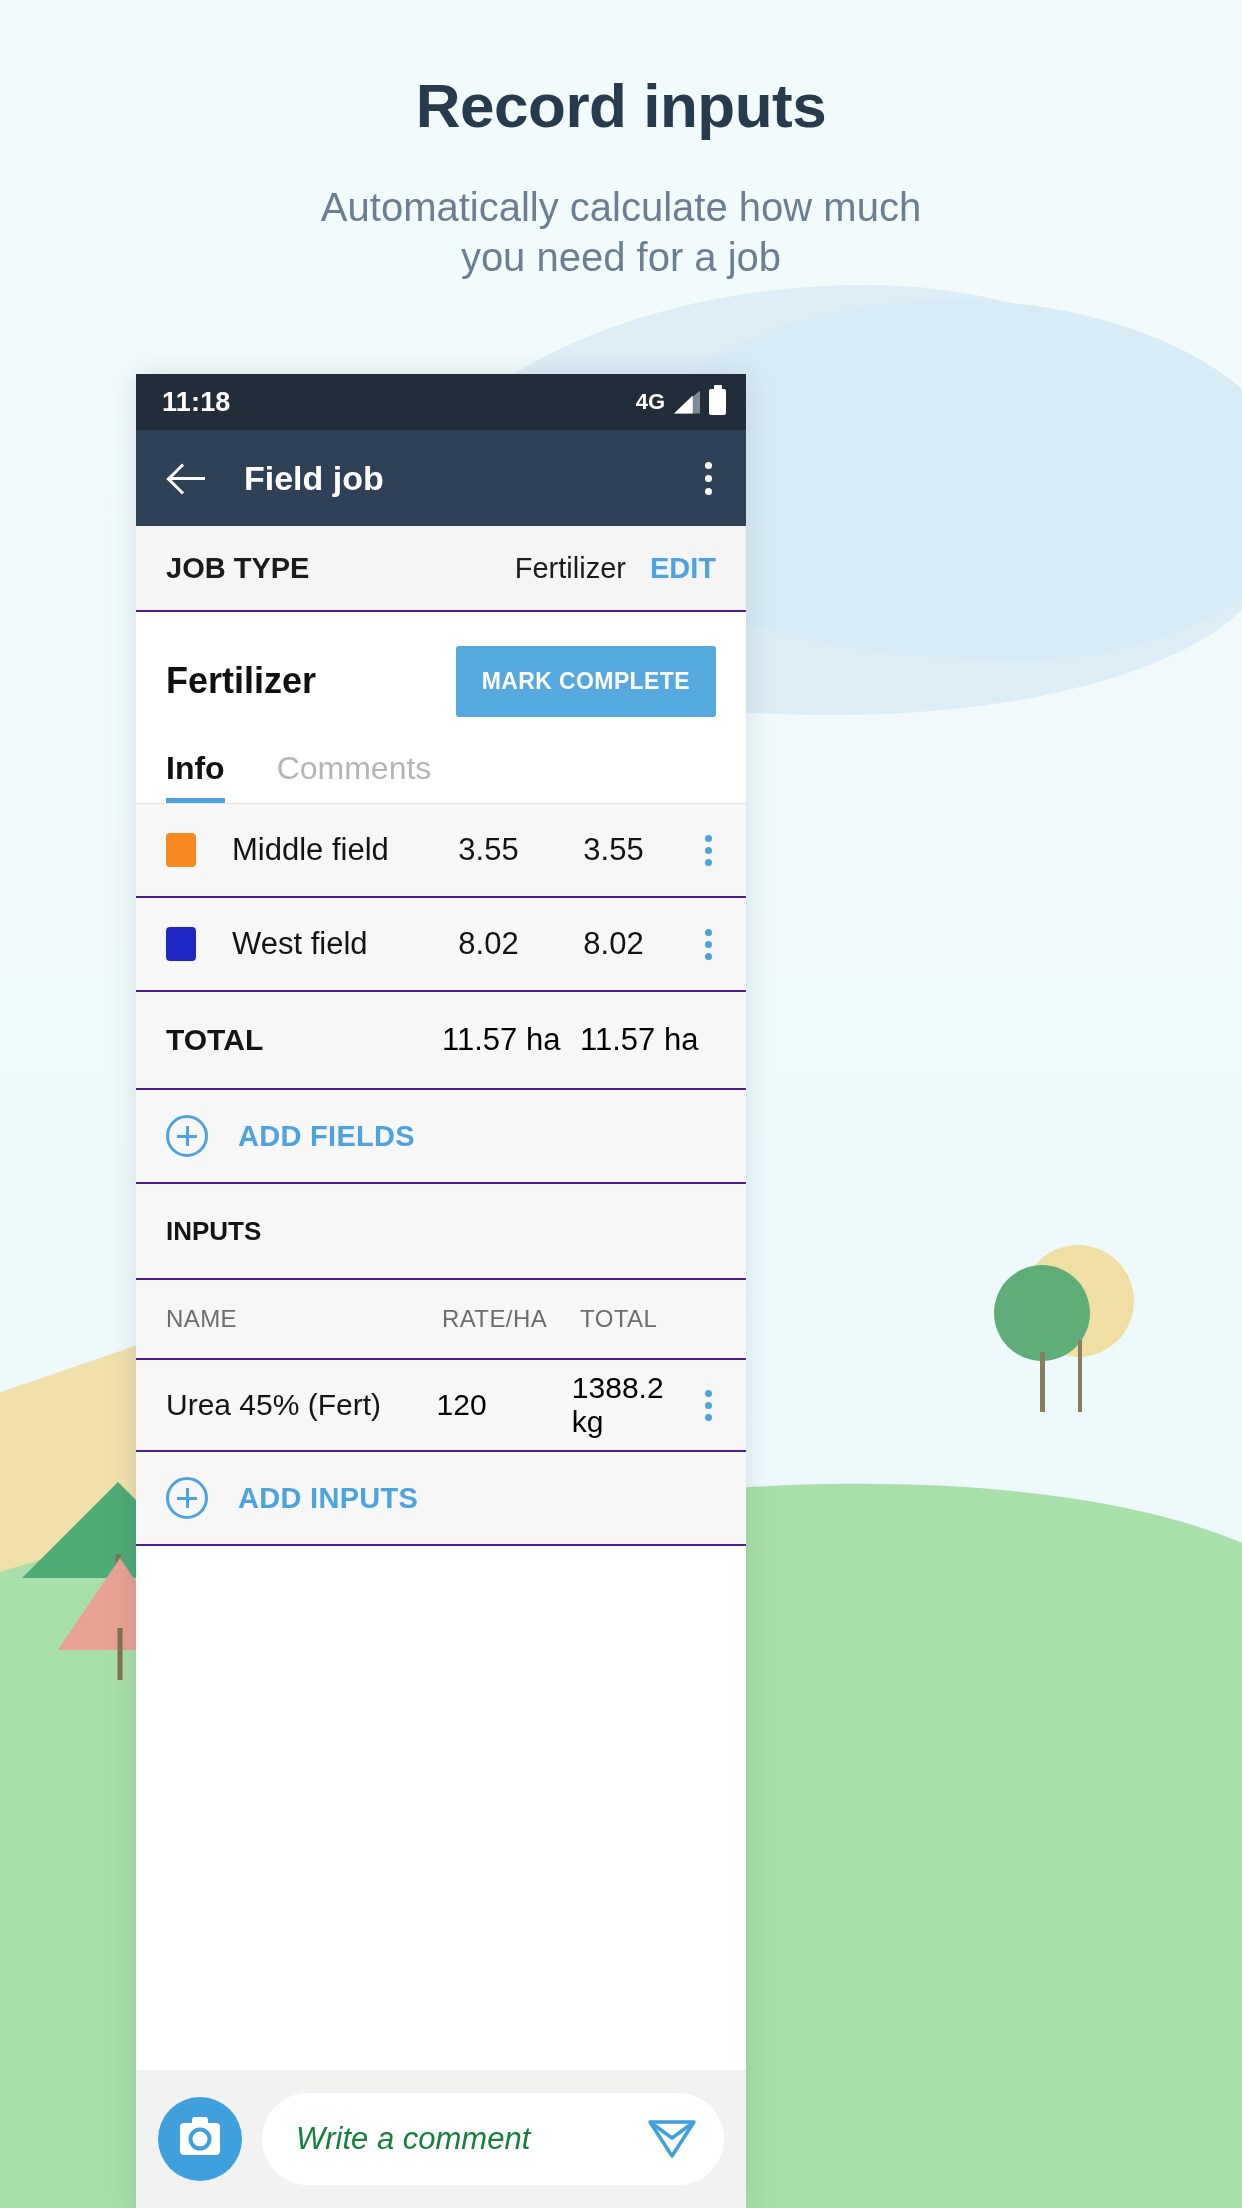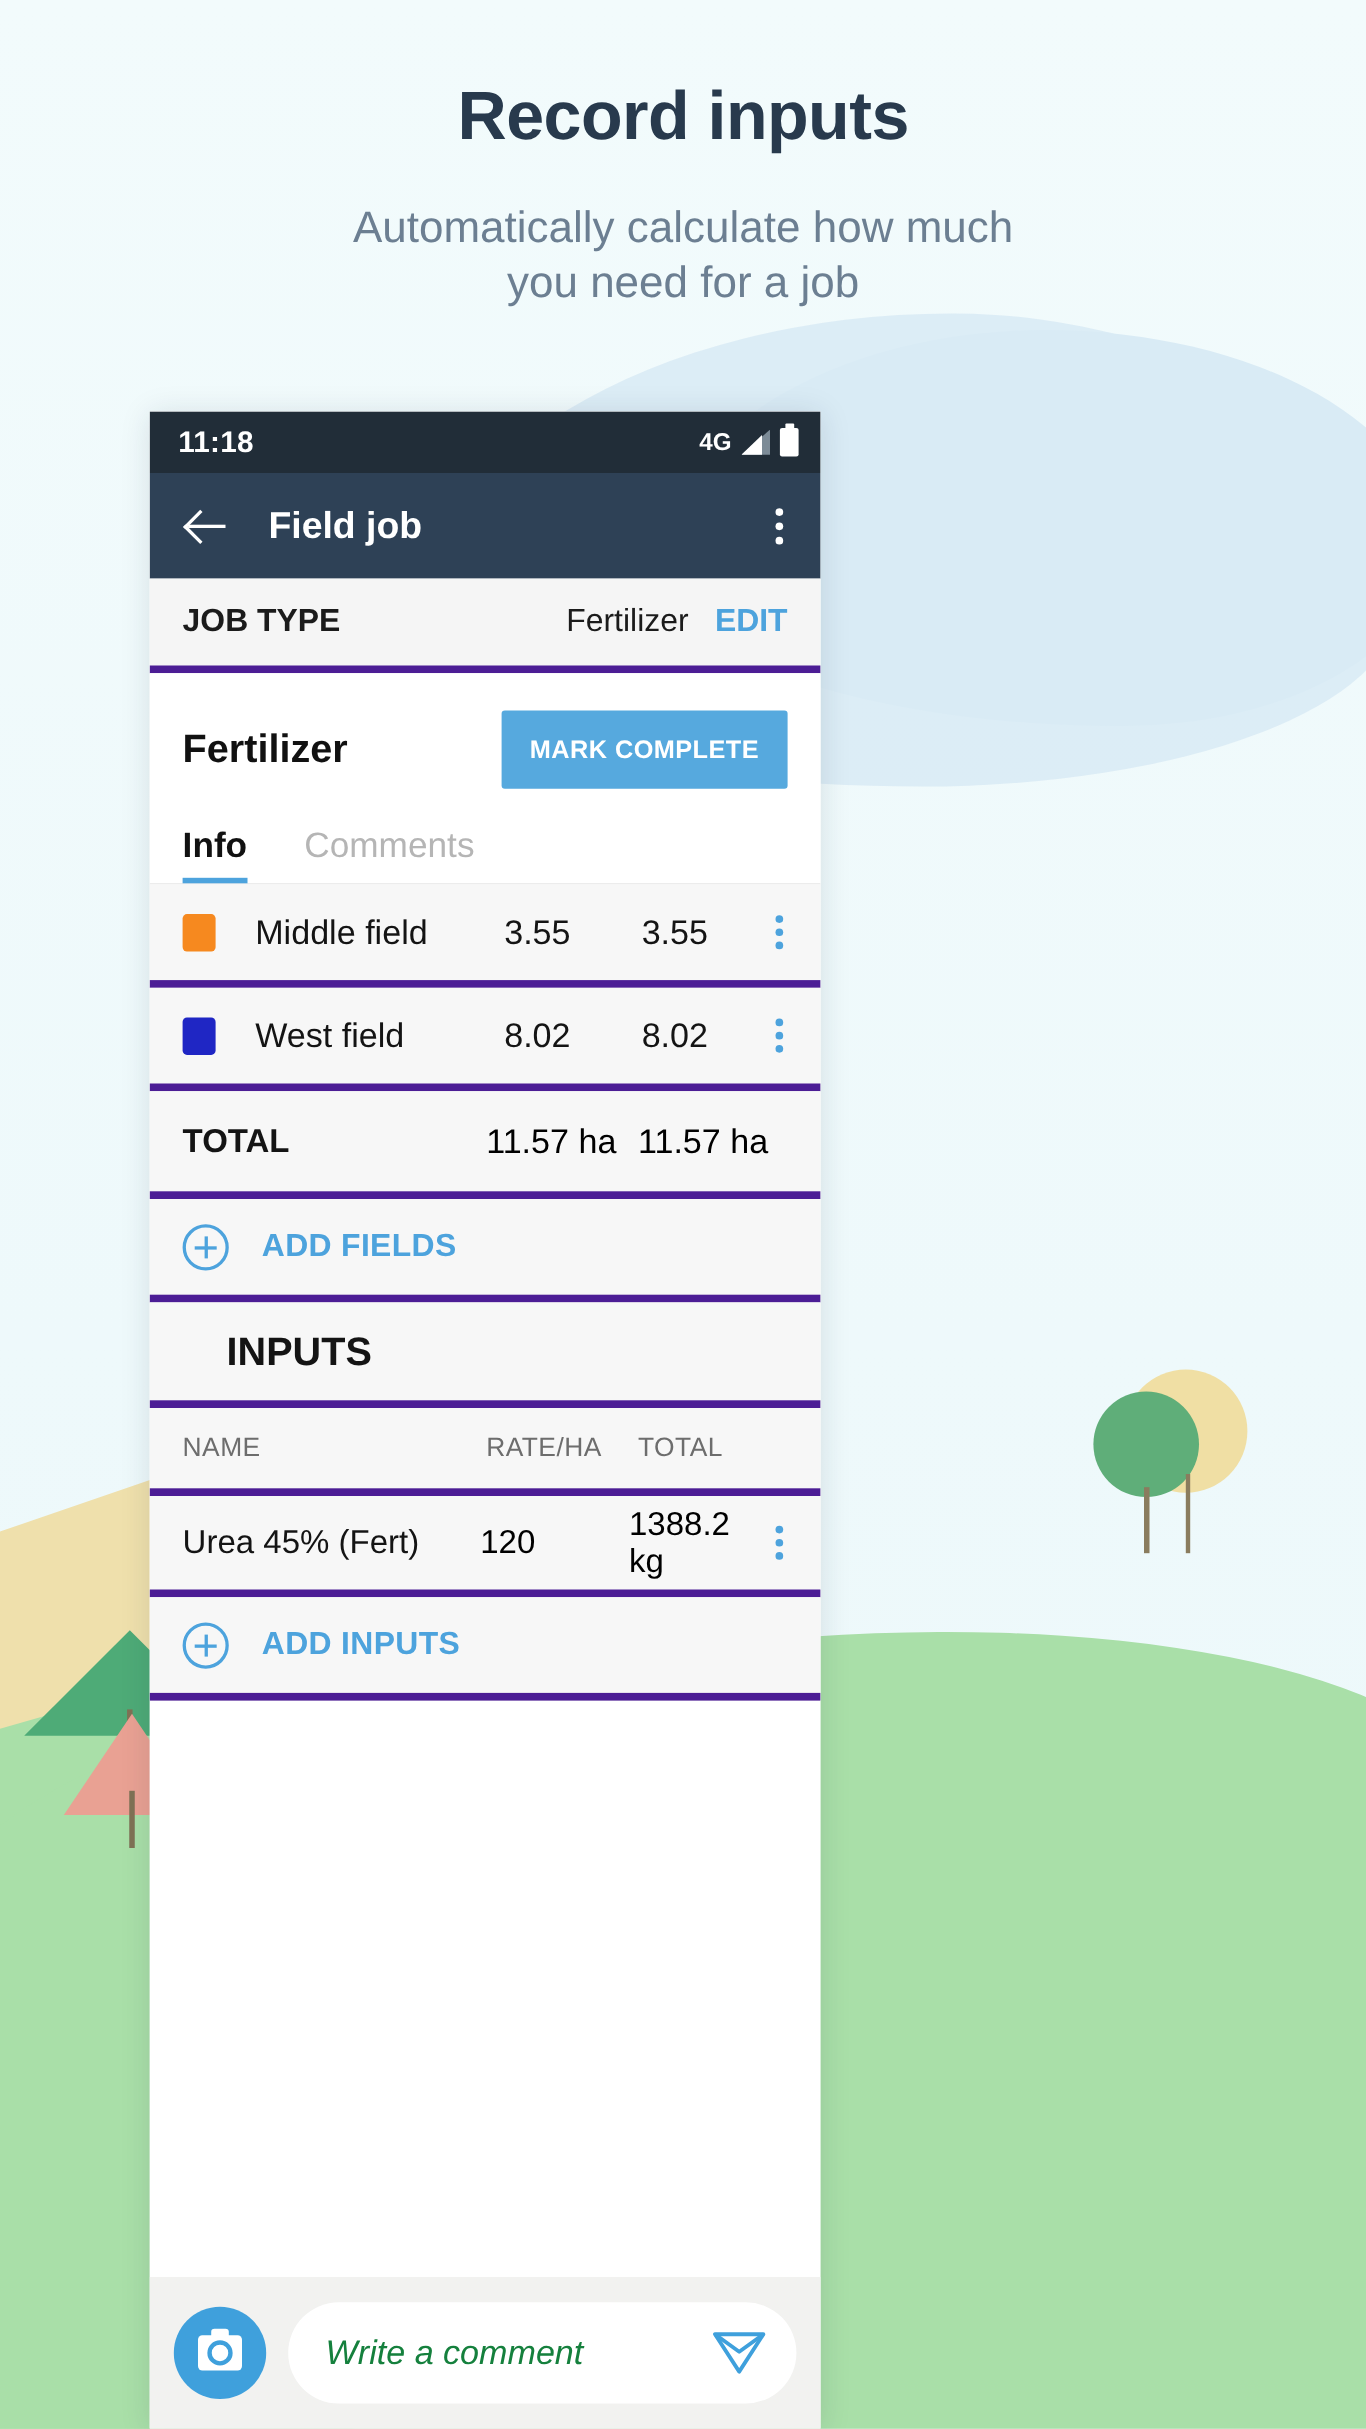--- a/index.html
+++ b/index.html
@@ -150,21 +150,21 @@
   .appbar-title {
     margin-left: 34px; font-size: 34px; font-weight: bold;
     font-family: "Liberation Sans Narrow", "Liberation Sans", sans-serif;
   }
   .kebab { margin-left: auto; display: flex; flex-direction: column; gap: 6px; cursor: pointer; padding: 8px; }
   .kebab i { width: 7px; height: 7px; border-radius:50%; background:#fff; display:block; }
 
   .row {
     display: flex; align-items: center;
     padding: 0 30px;
-    border-bottom: 7px solid #4c1d95;
+    border-bottom: 2px solid #4c1d95;
   }
   .jobtype {
     background: #f5f5f5; height: 86px;
   }
   .jt-label {
     font-size: 29px; font-weight: bold; color: #1b1b1b;
     font-family: "Liberation Sans Narrow", "Liberation Sans", sans-serif;
   }
   .jt-val {
     margin-left: auto; font-size: 29px; color: #1b1b1b;
@@ -246,23 +246,22 @@
   .plus:after  { top:8px; bottom:8px; left:17px; width:3px; }
   .add-label {
     margin-left: 30px; font-size: 29px; font-weight: bold;
     color:#4da3dd; letter-spacing:.3px;
     font-family: "Liberation Sans Narrow", "Liberation Sans", sans-serif;
     cursor:pointer;
   }
 
   .section-head { background:#f7f7f7; height: 96px; }
   .section-head span {
-    font-size: 36px; font-weight: bold; color:#141414;
-    font-family: "Liberation Sans Narrow", "Liberation Sans", sans-serif;
-    margin-left: 40px;
+    font-size: 26px; font-weight: bold; color:#141414;
+    font-family: "Liberation Sans Narrow", "Liberation Sans", sans-serif;
   }
 
   .colhead { background:#f7f7f7; height: 80px; }
   .colhead span {
     font-size: 24px; color:#6d6d6d; letter-spacing: .4px;
     font-family: "Liberation Sans Narrow", "Liberation Sans", sans-serif;
   }
   .ch-name { width: 276px; }
   .ch-rate { width: 138px; }
 

